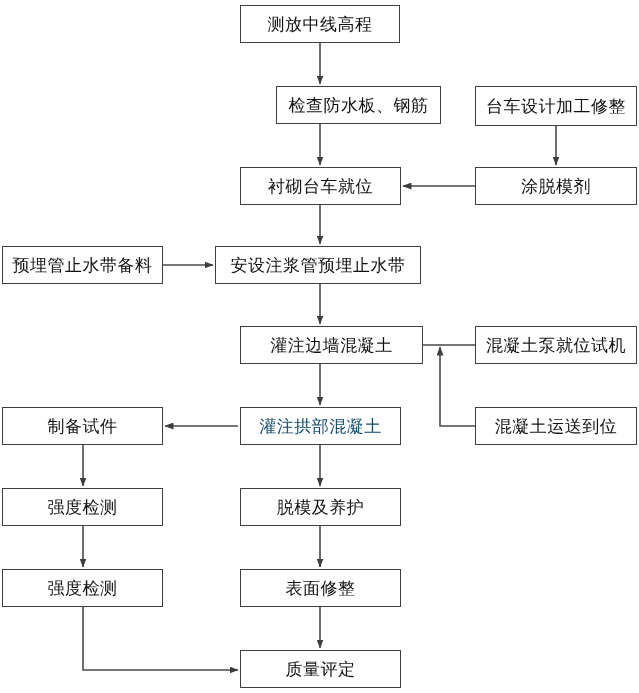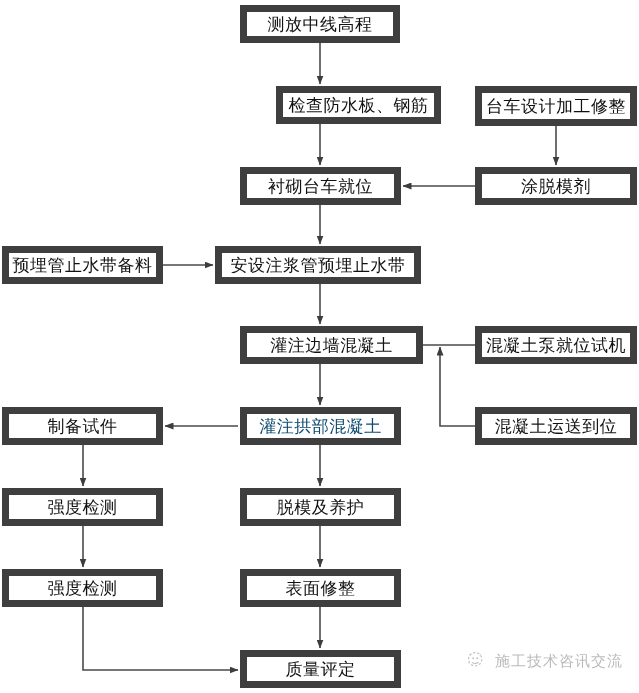--- a/index.html
+++ b/index.html
@@ -22,21 +22,21 @@
     position: absolute;
     left: 0;
     top: 0;
     width: 639px;
     height: 693px;
     pointer-events: none;
   }
   .node {
     position: absolute;
     box-sizing: border-box;
-    border: 7px solid #be185d;
+    border: 1px solid #be185d;
     background: #ffffff;
     display: flex;
     align-items: center;
     justify-content: center;
     text-align: center;
     color: #111111;
     font-size: 17px;
     line-height: 1.1;
     letter-spacing: 0.5px;
     white-space: nowrap;
@@ -141,26 +141,14 @@
         <span>强度检测</span>
       </div>
       <div class="node" style="left: 240px; top: 569px; width: 161px; height: 38px; border-color: rgb(63, 63, 63); color: rgb(17, 17, 17);">
         <span>表面修整</span>
       </div>
       <div class="node" style="left: 240px; top: 650px; width: 161px; height: 38px; border-color: rgb(63, 63, 63); color: rgb(17, 17, 17);">
         <span>质量评定</span>
       </div>
     </div>
 
-  <div class="watermark" id="watermark" style="left: 466px; top: 650px;">
-    <span class="wm-logo">
-      <svg viewBox="0 0 24 24" width="22" height="22" xmlns="http://www.w3.org/2000/svg">
-        <circle cx="10" cy="10" r="7.2" fill="none" stroke="#6d6d6d" stroke-width="1.3" stroke-dasharray="2.4 2.1"></circle>
-        <circle cx="7.8" cy="9" r="1.05" fill="#6d6d6d"></circle>
-        <circle cx="12.2" cy="9" r="1.05" fill="#6d6d6d"></circle>
-        <path d="M6.5 13.4 Q10 16 13.6 13.4" fill="none" stroke="#6d6d6d" stroke-width="1.1"></path>
-        <path d="M3.6 4.4 L5.3 6.0 M16.6 4.4 L15.0 6.0 M2.6 14.6 L4.4 13.6" stroke="#8a8a8a" stroke-width="1" fill="none"></path>
-      </svg>
-    </span>
-    <span class="wm-text">施工技术咨讯交流</span>
-  </div>
 
 </div>
 
 </body></html>

